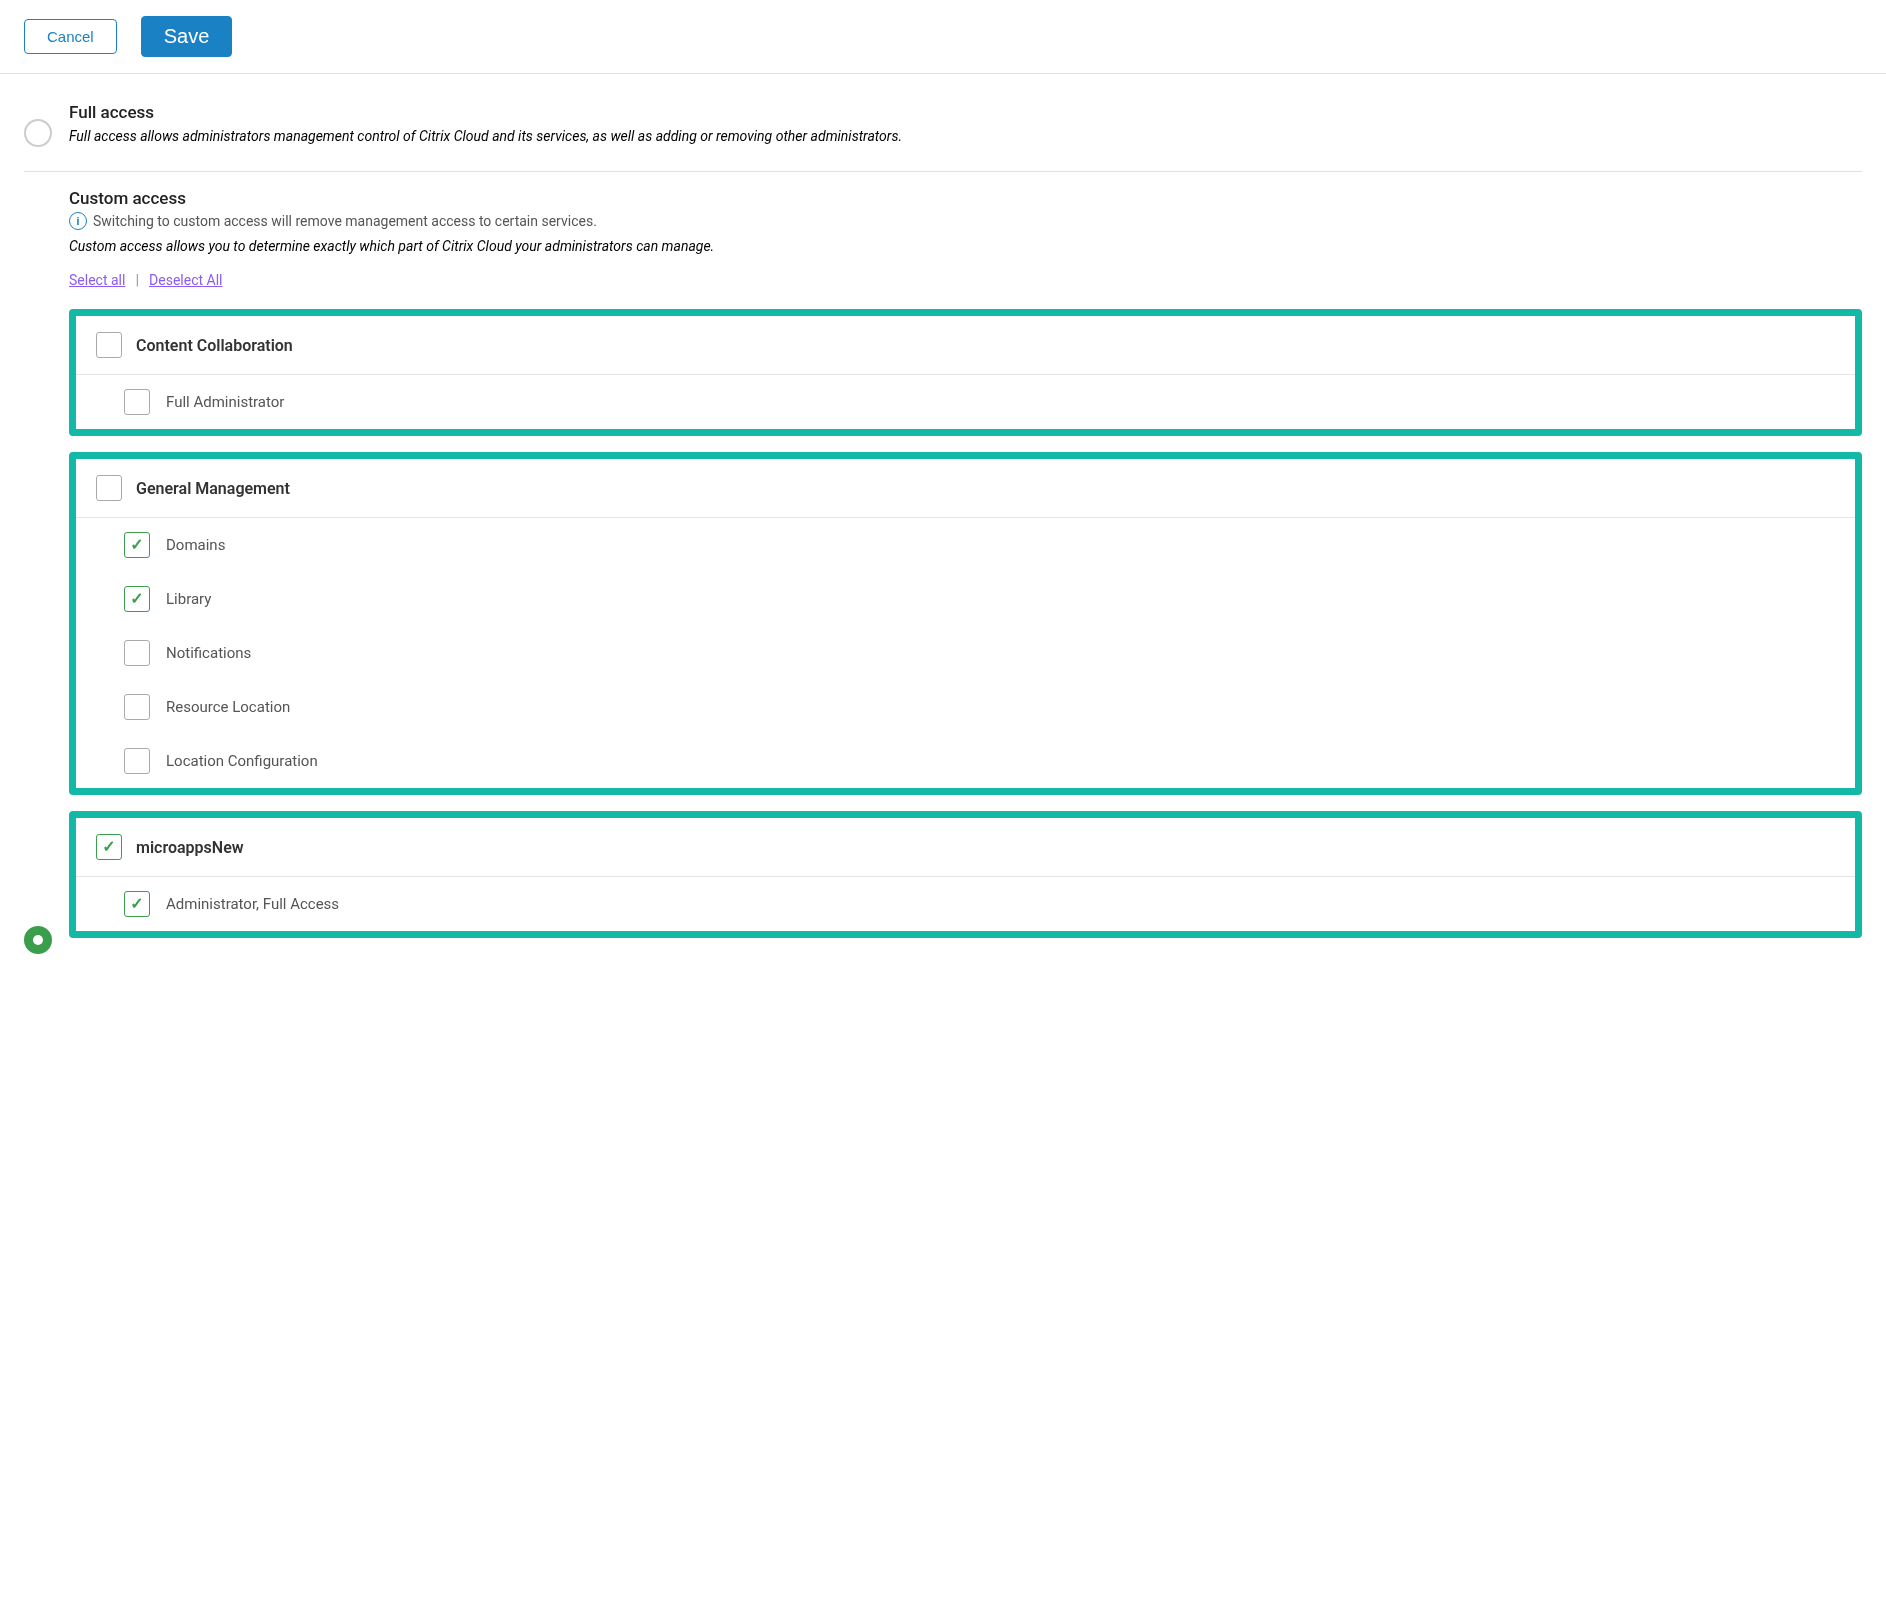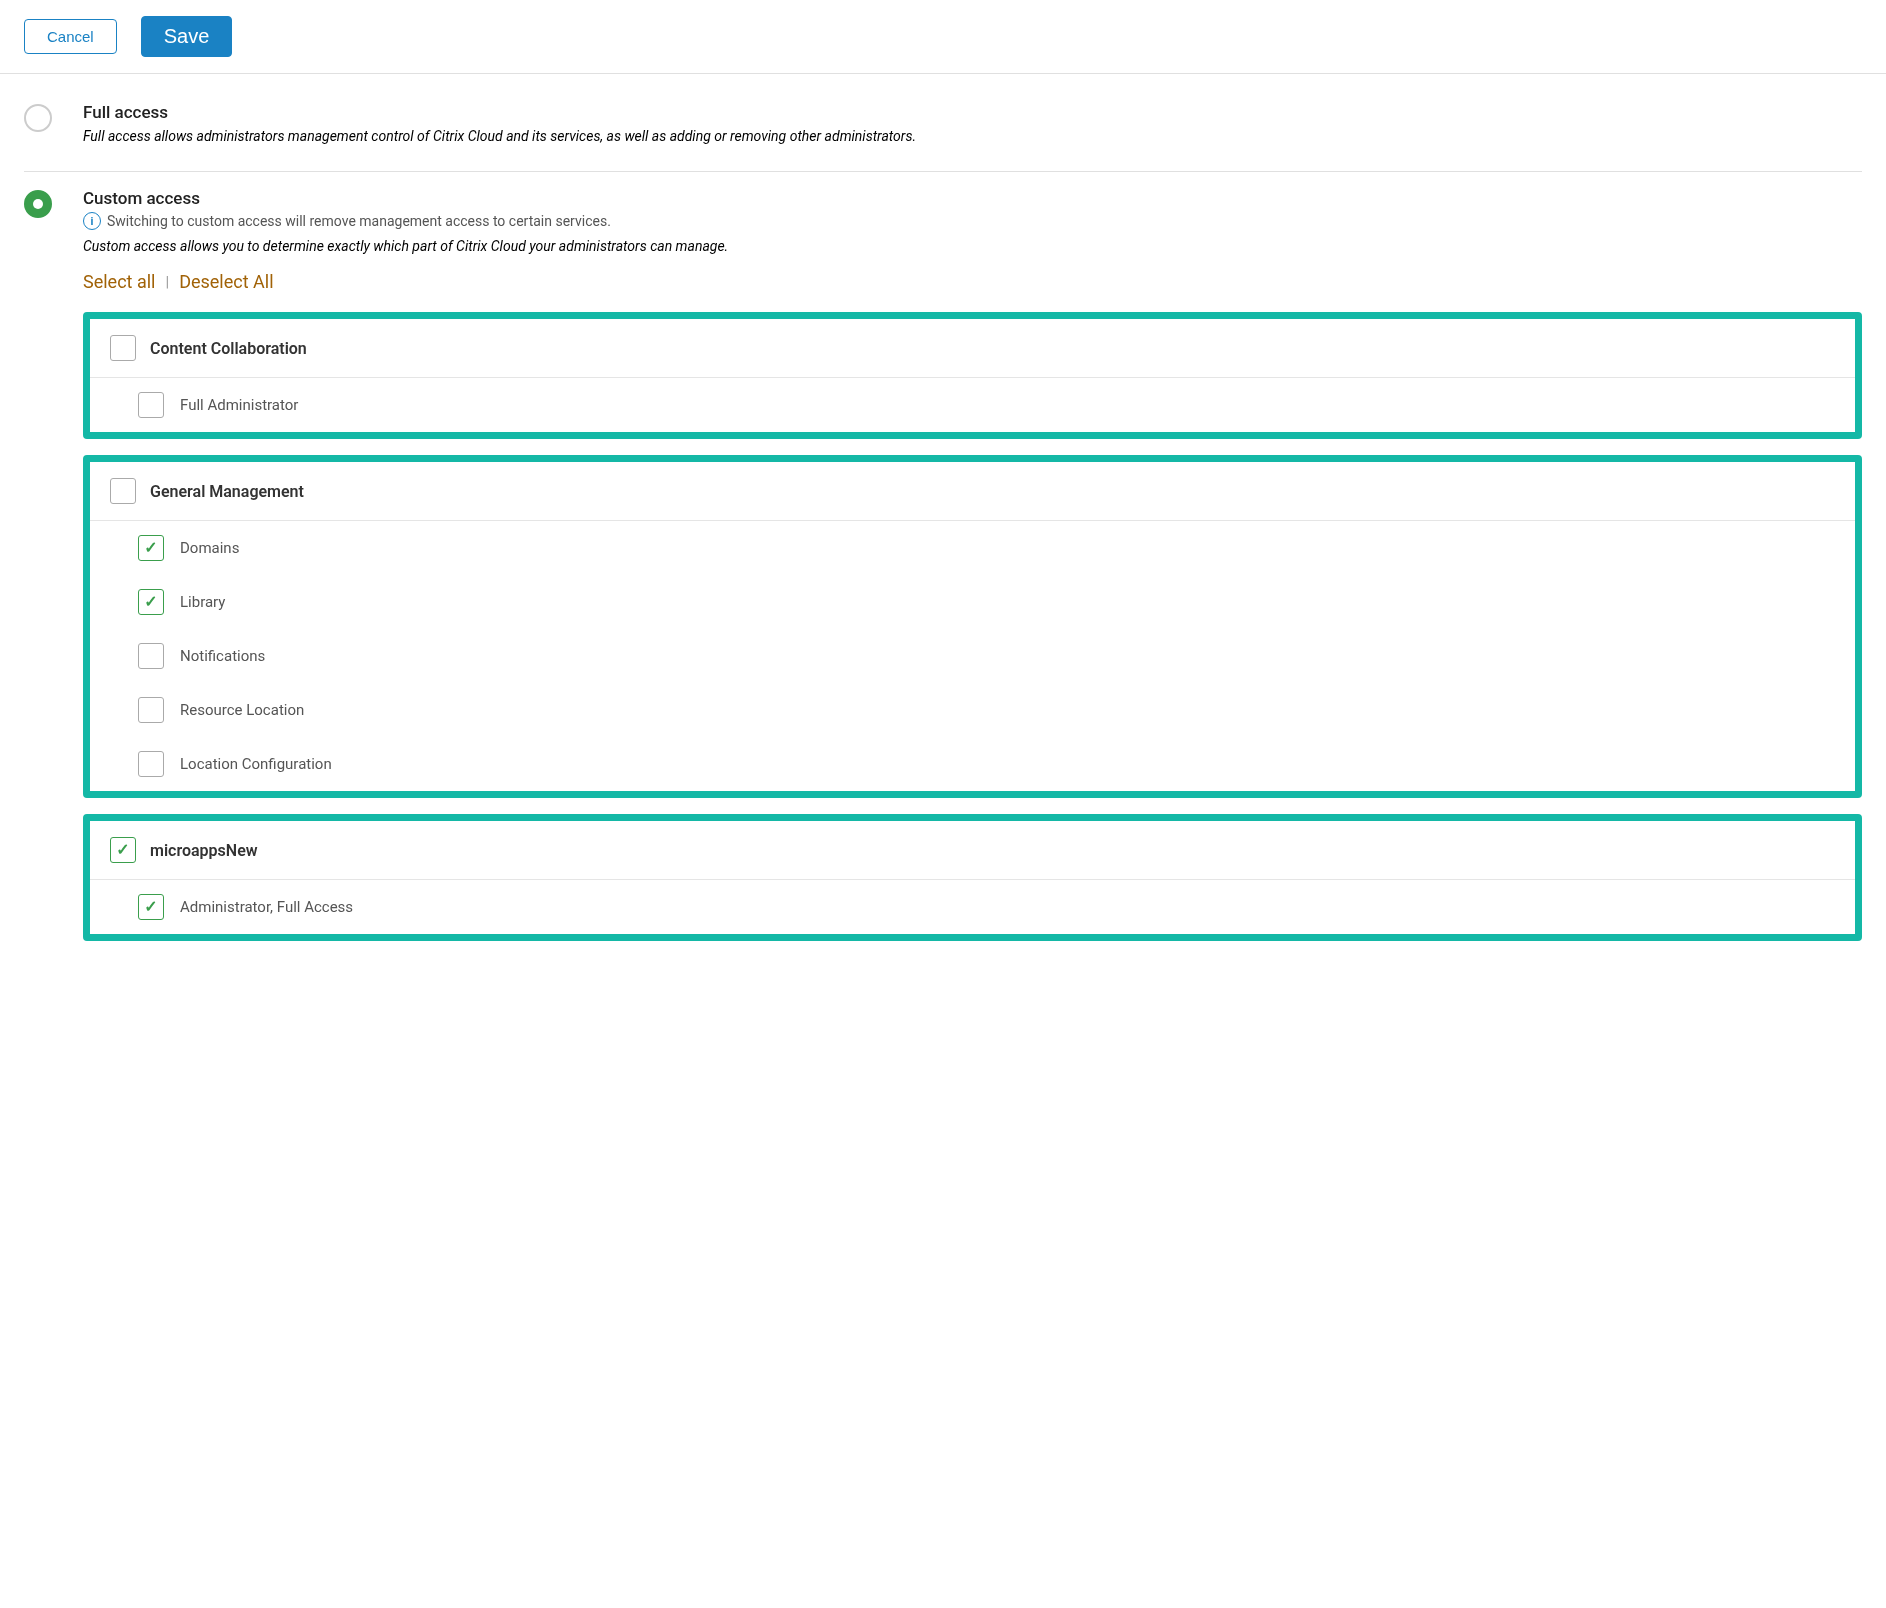--- a/index.html
+++ b/index.html
@@ -42,23 +42,23 @@
       font-size: 20px;
       cursor: pointer;
     }
 
     .main-content {
       padding: 28px 24px;
     }
 
     .access-option {
       display: flex;
-      align-items: flex-start;
+      align-items: flex-end;
       margin-bottom: 24px;
-      gap: 31px;
+      gap: 17px;
     }
 
     .radio-btn {
       width: 28px;
       height: 28px;
       border-radius: 50%;
       border: 2px solid #ccc;
       background: #fff;
       flex-shrink: 0;
       margin-top: 2px;
@@ -130,22 +130,23 @@
 
     .select-links {
       display: flex;
       align-items: center;
       gap: 10px;
       margin-top: 14px;
       margin-bottom: 20px;
     }
 
     .select-links a {
-      color: #a16207;
-      font-size: 18px;
+      color: #8b5cf6;
+      text-decoration: underline;
+      font-size: 14px;
       cursor: pointer;
     }
 
     .select-links .separator {
       color: #999;
     }
 
     .section-card {
       border: 7px solid #14b8a6;
       border-radius: 4px;

